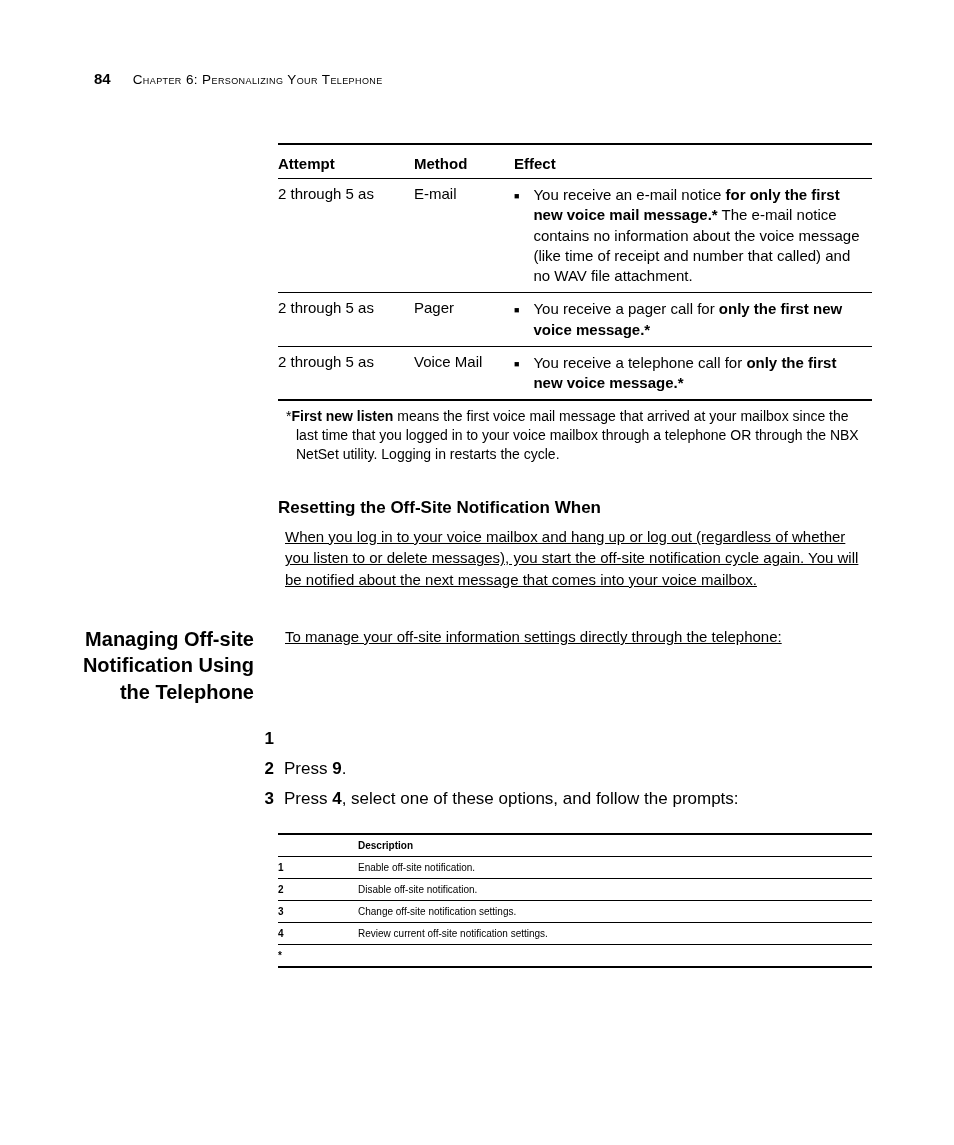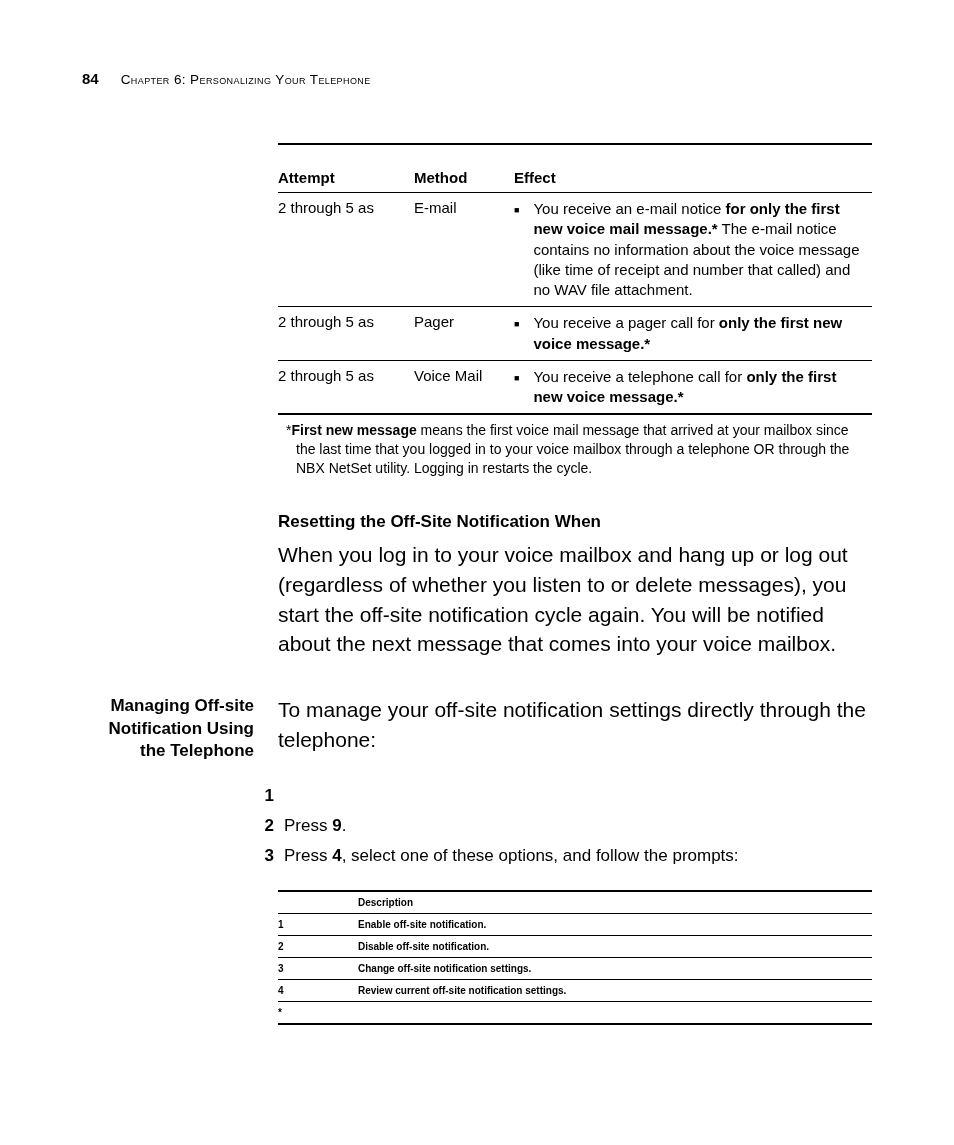--- a/index.html
+++ b/index.html
@@ -16,20 +16,21 @@
     position: relative;
     box-sizing: border-box;
     padding: 70px 82px 0 82px;
   }
   .running-head {
     font-size: 13.5px;
     margin-bottom: 56px;
     display: flex;
     align-items: baseline;
     gap: 22px;
+    margin-left: 12px;
   }
   .running-head .pnum {
     font-weight: 700;
     font-size: 15px;
   }
   .running-head .chap {
     font-variant: small-caps;
     letter-spacing: 0.4px;
   }
   .content-col {
@@ -43,21 +44,21 @@
     border-bottom: 2.5px solid #000;
   }
   table.main th, table.main td {
     text-align: left;
     vertical-align: top;
     padding: 6px 8px 6px 0;
   }
   table.main thead th {
     font-weight: 700;
     border-bottom: 1.5px solid #000;
-    padding-top: 24px;
+    padding-top: 10px;
     padding-bottom: 6px;
   }
   table.main tbody tr + tr td {
     border-top: 1px solid #000;
   }
   table.main td.attempt { width: 128px; }
   table.main td.method  { width: 92px; font-weight: 400; }
   table.main td.effect  { }
   .bullet-line {
     display: flex;
@@ -73,34 +74,35 @@
     line-height: 1.35;
     padding: 6px 8px 0 18px;
     text-indent: -10px;
   }
   h2.sub {
     font-size: 17px;
     font-weight: 700;
     margin: 34px 0 8px 0;
   }
   p.body {
-    font-size: 21px;
+    font-size: 15px;
     line-height: 1.42;
-    margin: 0 0 14px 0;
+    margin: 0 0 14px 7px;
+    text-decoration: underline;
   }
   .side-row {
     display: flex;
     margin-top: 36px;
   }
   .side-heading {
     width: 196px;
     padding-right: 24px;
     box-sizing: border-box;
     font-weight: 700;
-    font-size: 17px;
+    font-size: 20px;
     text-align: right;
     line-height: 1.32;
   }
   .side-body { flex: 1; }
   ol.steps {
     list-style: none;
     margin: 24px 0 24px 0;
     padding: 0;
     font-size: 17px;
   }
@@ -118,21 +120,20 @@
   table.options {
     border-collapse: collapse;
     width: 100%;
     font-size: 10px;
     border-top: 2.5px solid #000;
     border-bottom: 2.5px solid #000;
   }
   table.options th, table.options td {
     text-align: left;
     padding: 5px 8px 5px 0;
-    font-weight: bold;
   }
   table.options thead th {
     font-weight: 700;
     border-bottom: 1.5px solid #000;
   }
   table.options tbody tr + tr td {
     border-top: 1px solid #000;
   }
   table.options td.key { width: 72px; font-weight: 700; }
 </style>
@@ -190,31 +191,31 @@
               <span>
                 <span>You receive a telephone call for </span><strong>only the first new voice message.*</strong><span></span>
               </span>
             </div>
           </td>
         </tr>
       </tbody>
     </table>
 
     <div class="footnote">
-      <span>*</span><strong>First new message</strong><span> means the first voice mail message that arrived at your mailbox since the last time that you logged in to your voice mailbox through a telephone OR through the NBX NetSet utility. Logging in restarts the cycle.</span>
+      <span>*</span><strong>First new listen</strong><span> means the first voice mail message that arrived at your mailbox since the last time that you logged in to your voice mailbox through a telephone OR through the NBX NetSet utility. Logging in restarts the cycle.</span>
     </div>
 
     <h2 class="sub">Resetting the Off-Site Notification When</h2>
     <p class="body">When you log in to your voice mailbox and hang up or log out (regardless of whether you listen to or delete messages), you start the off-site notification cycle again. You will be notified about the next message that comes into your voice mailbox.</p>
   </div>
 
   <div class="side-row">
     <div class="side-heading">Managing Off-site Notification Using the Telephone</div>
     <div class="side-body">
-      <p class="body" style="margin-bottom:0">To manage your off-site notification settings directly through the telephone:</p>
+      <p class="body" style="margin-bottom:0">To manage your off-site information settings directly through the telephone:</p>
     </div>
   </div>
 
   <div class="content-col">
     <ol class="steps">
       <li>
         <span class="num">1</span>
       </li>
       <li>
         <span class="num">2</span>

